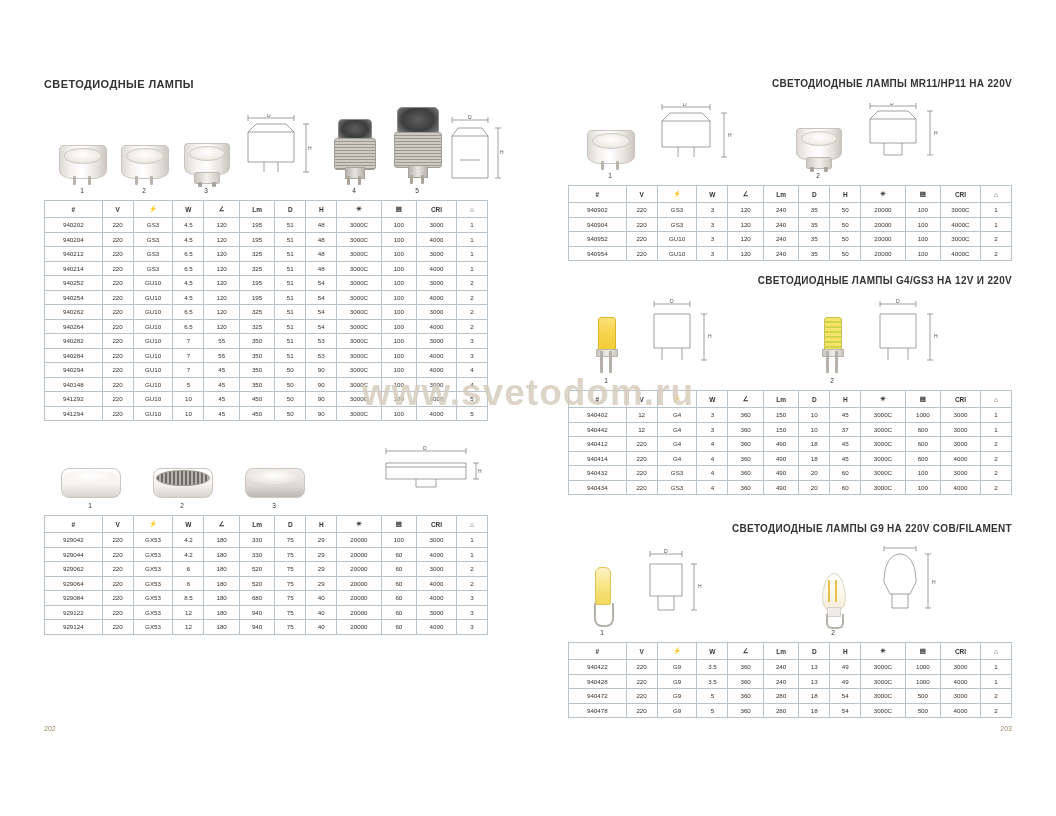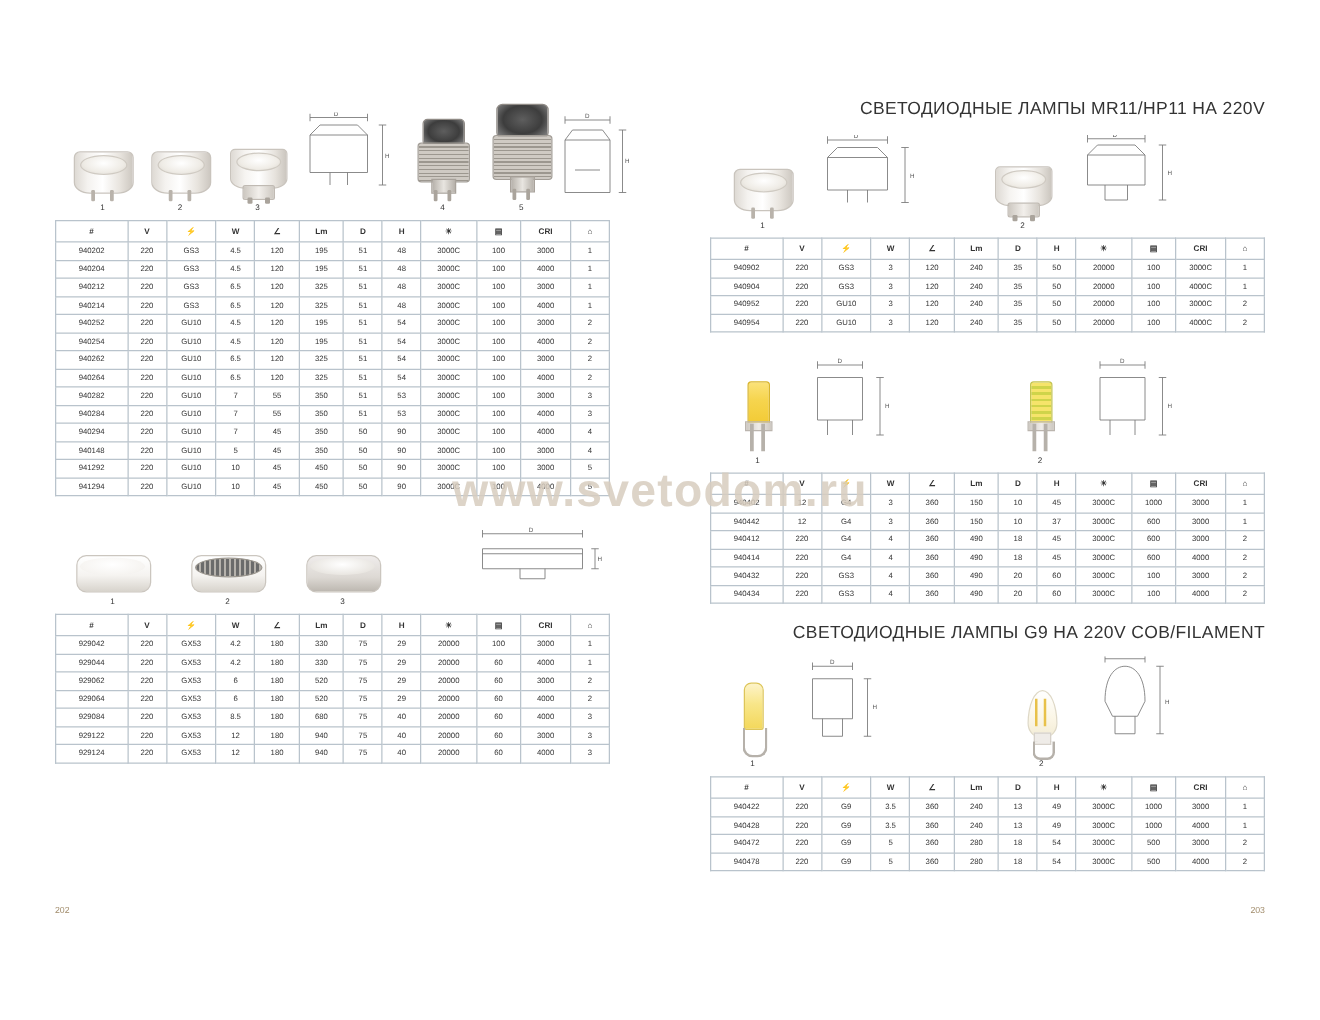--- a/index.html
+++ b/index.html
@@ -36,22 +36,22 @@
   .col-right { width: 528px; padding: 78px 44px 0 40px; }
 
   h1.section-title {
     font-size: 11px;
     font-weight: bold;
     letter-spacing: 0.4px;
     margin: 0 0 12px 0;
     color: #333;
   }
   h2.sub-title {
-    font-size: 14px;
-    font-weight: normal;
+    font-size: 10px;
+    font-weight: bold;
     letter-spacing: 0.3px;
     margin: 0 0 6px 0;
     color: #333;
   }
   h2.sub-title.right-al { text-align: right; }
 
   .figures {
     position: relative;
     height: 92px;
     margin-bottom: 6px;
@@ -384,20 +384,21 @@
 <body>
 
 <div class="page">
 
   <div class="watermark">www.svetodom.ru</div>
 
   <div class="spread">
 
     <div class="col col-left">
 
+      <h1 class="section-title">СВЕТОДИОДНЫЕ ЛАМПЫ</h1>
 
       <div class="figures">
         <div class="fig" style="left:8px;width:60px;">
           <div class="mr16">
               <div class="cup"></div>
               <div class="lens"></div>
               <div class="pins"></div>
             </div>
           <div class="num">1</div>
         </div>
@@ -976,20 +977,21 @@
                 <td>50</td>
                 <td>20000</td>
                 <td>100</td>
                 <td>4000C</td>
                 <td>2</td>
               </tr>
             </tbody>
         </table>
       </div>
 
+      <h2 class="sub-title right-al" style="margin-top:14px;">СВЕТОДИОДНЫЕ ЛАМПЫ G4/GS3 НА 12V И 220V</h2>
 
       <div class="figures" style="height:92px;">
         <div class="fig" style="left:14px;width:48px;">
           <div class="g4">
               <div class="cap"></div>
               <div class="basepl"></div>
               <div class="leg l"></div>
               <div class="leg r"></div>
             </div>
           <div class="num">1</div>
@@ -1133,21 +1135,21 @@
                 <td>60</td>
                 <td>3000C</td>
                 <td>100</td>
                 <td>4000</td>
                 <td>2</td>
               </tr>
             </tbody>
         </table>
       </div>
 
-      <h2 class="sub-title right-al" style="margin-top:14px;">СВЕТОДИОДНЫЕ ЛАМПЫ G9 НА 220V COB/FILAMENT</h2>
+      <h2 class="sub-title right-al" style="margin-top:28px;">СВЕТОДИОДНЫЕ ЛАМПЫ G9 НА 220V COB/FILAMENT</h2>
 
       <div class="figures" style="height:96px;">
         <div class="fig" style="left:10px;width:48px;">
           <div class="g9">
               <div class="tube"></div>
               <div class="loop"></div>
             </div>
           <div class="num">1</div>
         </div>
         <div class="draw" style="left:60px;bottom:16px;">

